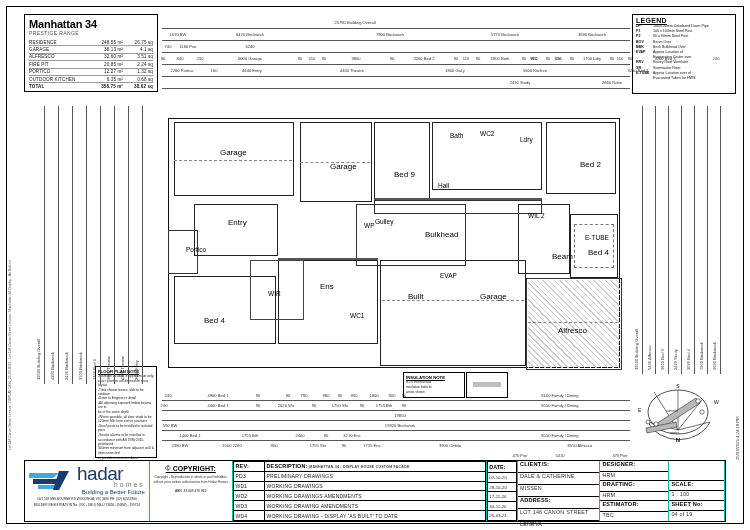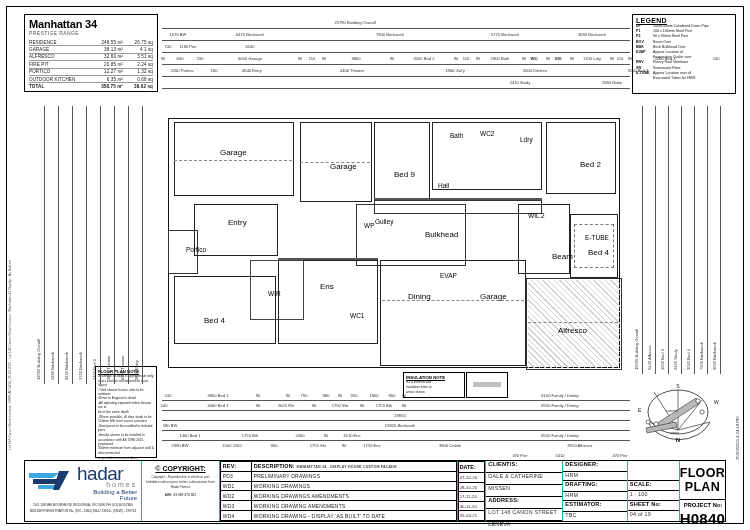--- a/index.html
+++ b/index.html
@@ -306,21 +306,21 @@
         <div class="abs roomsm" style="left: 204px; top: 122px;">WP</div>
         <div class="abs roomsm" style="left: 368px; top: 112px;">WIL 2</div>
         <div class="abs room" style="left: 392px; top: 152px;">Beam</div>
         <div class="abs room" style="left: 428px; top: 148px;">Bed 4</div>
         <div class="abs roomsm" style="left: 425px; top: 134px;">E-TUBE</div>
         <div class="abs roomsm" style="left: 280px; top: 172px;">EVAP</div>
         <div class="abs roomsm" style="left: 108px; top: 190px;">WIR</div>
         <div class="abs room" style="left: 160px; top: 182px;">Ens</div>
         <div class="abs roomsm" style="left: 190px; top: 212px;">WC1</div>
         <div class="abs room" style="left: 44px; top: 216px;">Bed 4</div>
-        <div class="abs room" style="left: 248px; top: 192px;">Dining</div>
+        <div class="abs room" style="left: 248px; top: 192px;">Built</div>
         <div class="abs room" style="left: 320px; top: 192px;">Garage</div>
         <div class="abs room" style="left: 398px; top: 226px;">Alfresco</div>
       </div>
   </div>
 
   <div class="abs" style="left:160px;top:14px;width:472px;height:86px;">
     <div class="dimline" style="left:2px;top:14px;width:468px;"></div>
     <div class="dimline" style="left:2px;top:26px;width:468px;"></div>
     <div class="dimline" style="left:2px;top:38px;width:468px;"></div>
     <div class="dimline" style="left:2px;top:50px;width:468px;"></div>
@@ -600,19 +600,14 @@
     </div>
 
     <div class="cell" id="scale">
       <div style="height:20px;border-bottom:0.7px solid #000;"></div>
       <div class="lab" style="height:10px;">SCALE:</div>
       <div class="val" style="height:10px;">1 : 100</div>
       <div class="lab" style="height:10px;">SHEET No:</div>
       <div class="val" style="height:10px;border-bottom:none;">04   of   19</div>
     </div>
 
-    <div id="sheetttl">
-      <div class="ft" style="padding-top:5px;border-bottom:1px solid #000;padding-bottom:5px;">FLOOR PLAN</div>
-      <div class="pn" style="padding-top:2px;">PROJECT No:</div>
-      <div class="pnum" style="padding-top:2px;">H0840</div>
-    </div>
   </div>
 </div>
 
 </body></html>

